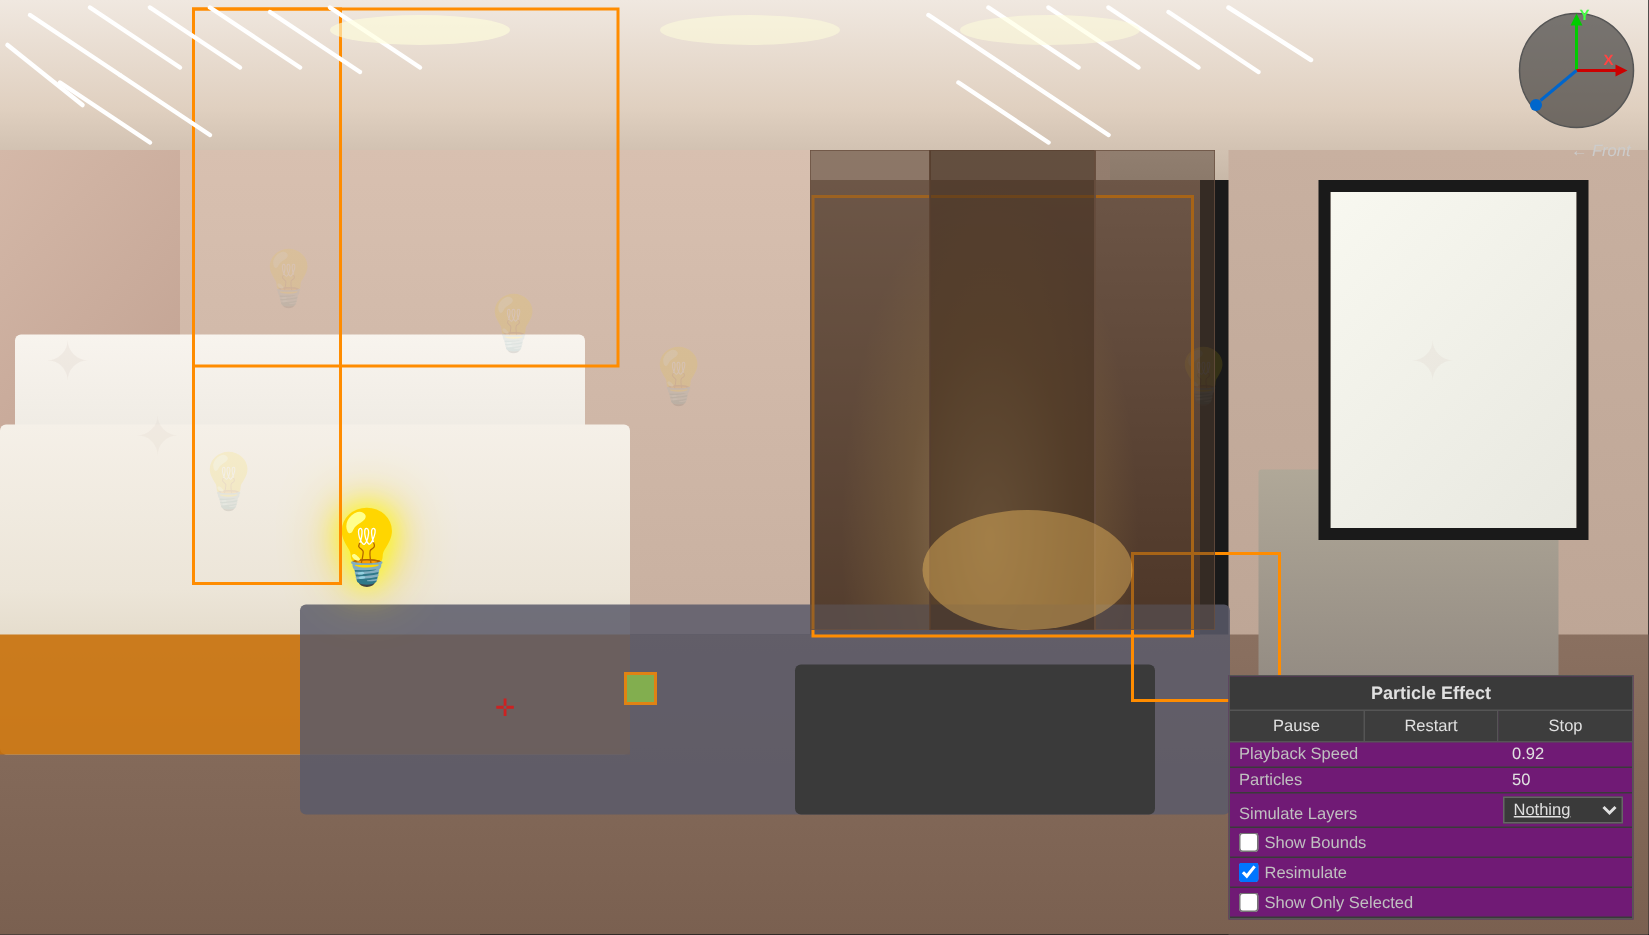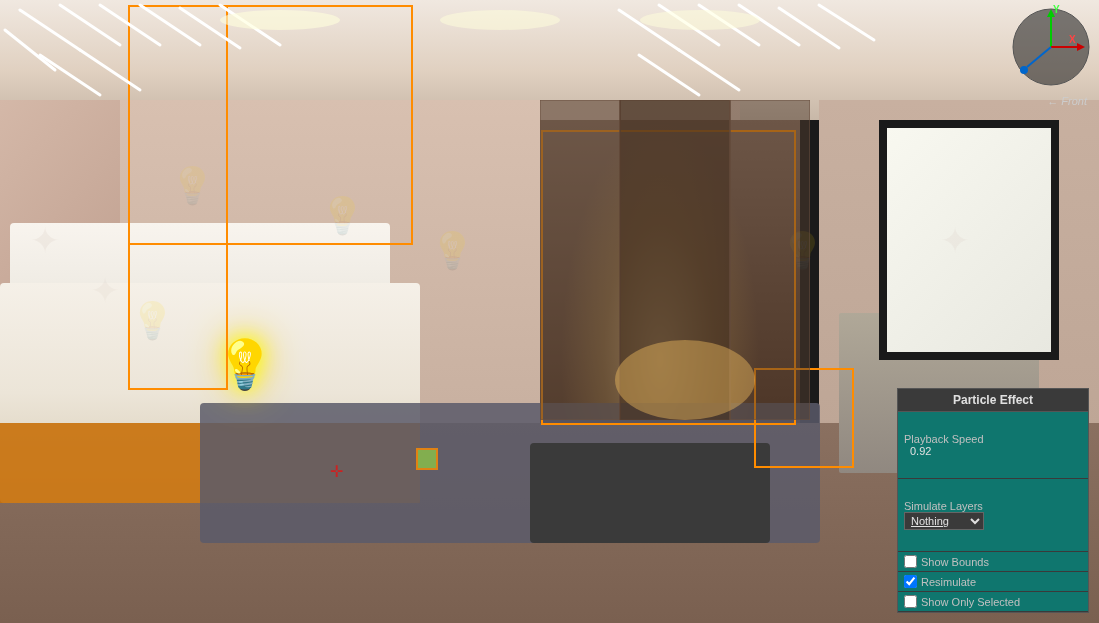--- a/index.html
+++ b/index.html
@@ -152,22 +152,22 @@
       color: #cccccc;
       font-size: 11px;
       font-style: italic;
       margin-left: 12px;
     }
 
     
     .particle-panel {
       position: absolute;
       bottom: 10px; right: 10px;
-      width: 192px;
-      background: #0f766e;
+      width: 270px;
+      background: #701a75;
       border: 1px solid #555;
       color: #e0e0e0;
       font-size: 11px;
     }
 
     .panel-title {
       background: #3a3a3a;
       text-align: center;
       padding: 4px 6px;
       font-weight: bold;
@@ -191,24 +191,23 @@
       color: #e0e0e0;
       cursor: pointer;
       font-size: 11px;
     }
     .panel-btn:last-child {
       border-right: none;
     }
 
     .panel-row {
       display: flex;
-      align-items: flex-start;
-      padding: 21px 6px;
+      align-items: flex-end;
+      padding: 2px 6px;
       border-bottom: 1px solid #3a3a3a;
-      flex-direction: column;
     }
     .panel-row:last-child {
       border-bottom: none;
     }
 
     .panel-label {
       flex: 1;
       color: #c0c0c0;
     }
 
@@ -367,27 +366,36 @@
 
     <text x="44" y="8" fill="#44ff44" font-size="10" font-weight="bold">Y</text>
   </svg>
 
   <div class="front-label">← Front</div>
 
   <div class="particle-panel">
 
     <div class="panel-title">Particle Effect</div>
 
+    <div class="panel-buttons">
+      <button class="panel-btn">Pause</button>
+      <button class="panel-btn">Restart</button>
+      <button class="panel-btn">Stop</button>
+    </div>
 
     <div class="panel-row">
       <span class="panel-label">Playback Speed</span>
       <span class="panel-value">0.92</span>
     </div>
 
 
+    <div class="panel-row">
+      <span class="panel-label">Particles</span>
+      <span class="panel-value">50</span>
+    </div>
 
 
     <div class="panel-row">
       <span class="panel-label">Simulate Layers</span>
       <select class="panel-dropdown">
         <option>Nothing</option>
       </select>
     </div>
 
     <div class="panel-checkbox-row">

